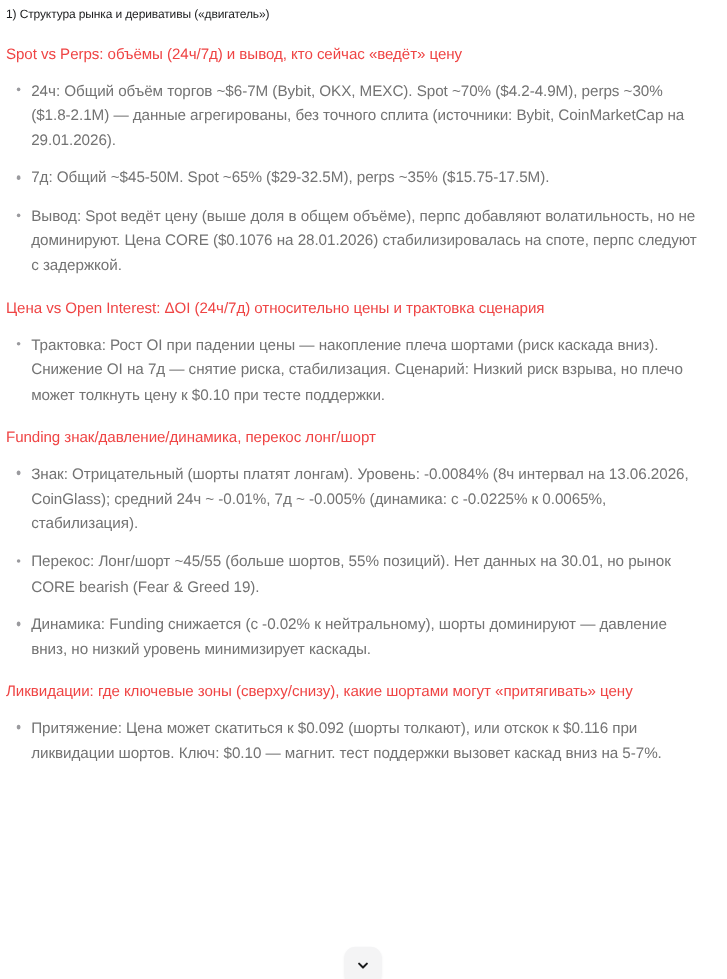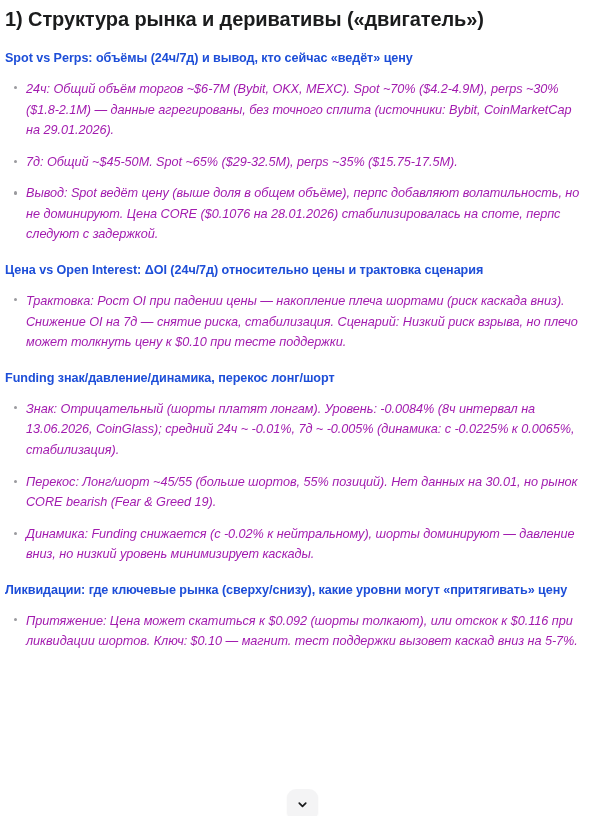--- a/index.html
+++ b/index.html
@@ -20,54 +20,53 @@
 
   .doc {
     position: relative;
     width: 606px;
     padding: 0;
     box-sizing: border-box;
   }
 
   
   .h-main {
-    font-size: 20px;
-    font-weight: 700;
+    font-size: 10px;
+    font-weight: 400;
     line-height: 1.35;
     color: #1b1c1d;
     margin: 0;
     padding: 6px 10px 0 5px;
     letter-spacing: -0.1px;
   }
 
   .h-sub {
     font-size: 12.6px;
-    font-weight: 700;
+    font-weight: 400;
     line-height: 1.35;
-    color: #1d4ed8;
+    color: #ef4444;
     margin: 0;
     padding: 17px 10px 0 5px;
     letter-spacing: -0.05px;
   }
 
   
   ul.blist {
     list-style: none;
     margin: 0;
     padding: 0;
   }
   ul.blist li {
     position: relative;
     font-size: 12.7px;
     line-height: 1.62;
-    color: #a21caf;
+    color: #737373;
     margin: 0;
     padding: 11px 21px 0 26px;
     letter-spacing: -0.05px;
-    font-style: italic;
   }
   ul.blist li::before {
     content: "";
     position: absolute;
     left: 14px;
     top: 19px;
     width: 3.4px;
     height: 3.4px;
     border-radius: 50%;
     background: #9a9a9e;
@@ -114,21 +113,21 @@
     <li>Трактовка: Рост OI при падении цены — накопление плеча шортами (риск каскада вниз). Снижение OI на 7д — снятие риска, стабилизация. Сценарий: Низкий риск взрыва, но плечо может толкнуть цену к $0.10 при тесте поддержки.</li>
   </ul>
 
   <h2 class="h-sub">Funding знак/давление/динамика, перекос лонг/шорт</h2>
   <ul class="blist list-tight">
     <li>Знак: Отрицательный (шорты платят лонгам). Уровень: -0.0084% (8ч интервал на 13.06.2026, CoinGlass); средний 24ч ~ -0.01%, 7д ~ -0.005% (динамика: с -0.0225% к 0.0065%, стабилизация).</li>
     <li>Перекос: Лонг/шорт ~45/55 (больше шортов, 55% позиций). Нет данных на 30.01, но рынок CORE bearish (Fear &amp; Greed 19).</li>
     <li>Динамика: Funding снижается (с -0.02% к нейтральному), шорты доминируют — давление вниз, но низкий уровень минимизирует каскады.</li>
   </ul>
 
-  <h2 class="h-sub">Ликвидации: где ключевые рынка (сверху/снизу), какие уровни могут «притягивать» цену</h2>
+  <h2 class="h-sub">Ликвидации: где ключевые зоны (сверху/снизу), какие шортами могут «притягивать» цену</h2>
   <ul class="blist list-tight">
     <li>Притяжение: Цена может скатиться к $0.092 (шорты толкают), или отскок к $0.116 при ликвидации шортов. Ключ: $0.10 — магнит. тест поддержки вызовет каскад вниз на 5-7%.</li>
   </ul>
 
 </div>
 
 <button class="scroll-btn">
   <span>
     <svg width="13" height="13" viewBox="0 0 16 16" fill="none" stroke="#1b1c1d" stroke-width="2.1" stroke-linecap="round" stroke-linejoin="round" aria-hidden="true">
       <path d="M4 6.2 L8 10.2 L12 6.2"></path>

